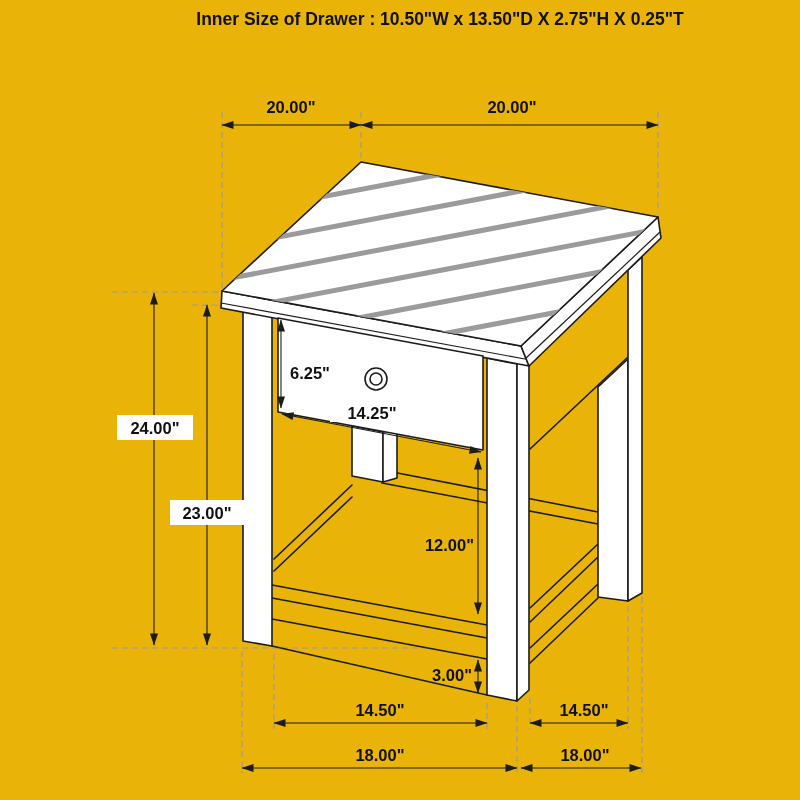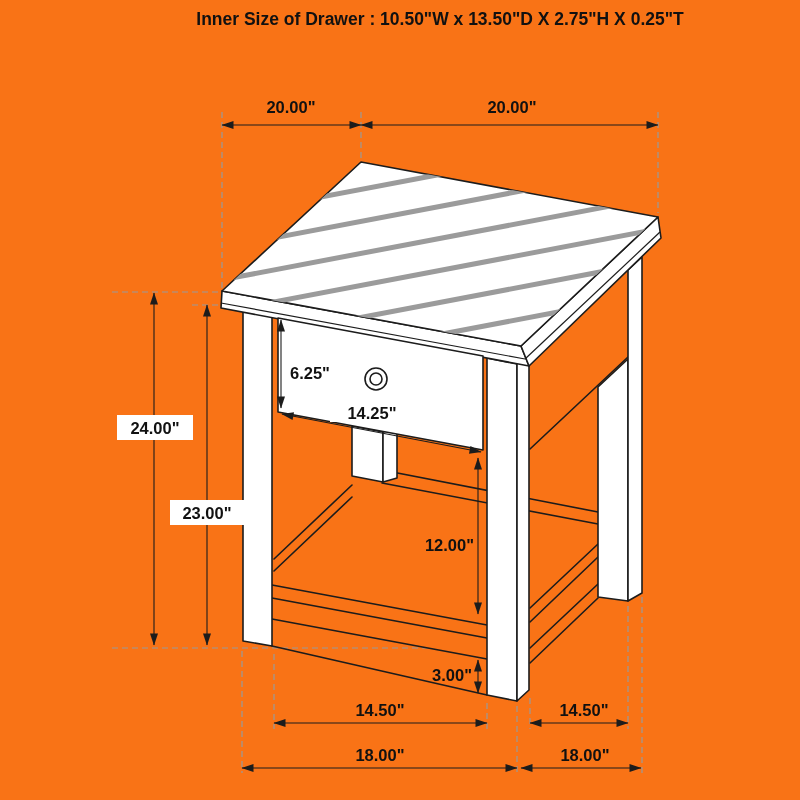--- a/index.html
+++ b/index.html
@@ -1,16 +1,16 @@
 <!DOCTYPE html>
 <html><head>
 <meta charset="utf-8">
 <style>
   html,body{margin:0;padding:0;background:#ffffff;}
-  .stage{width:800px;height:800px;position:relative;background:#f97316;overflow:hidden;}
+  .stage{width:800px;height:800px;position:relative;background:#eab308;overflow:hidden;}
   svg{display:block;}
   text{font-family:"Liberation Sans","DejaVu Sans",sans-serif;font-weight:bold;fill:#111;}
   .dimlabel{font-size:16.5px;}
   .titlelabel{font-size:17.5px;}
   .draw{stroke:#1c1c1c;stroke-width:1.6;fill:none;stroke-linejoin:round;stroke-linecap:round;}
   .drawfill{stroke:#1c1c1c;stroke-width:1.6;fill:#ffffff;stroke-linejoin:round;}
   .thin{stroke:#1c1c1c;stroke-width:1.2;fill:none;}
   .dim{stroke:#1c1c1c;stroke-width:1.1;fill:none;}
   .ext{stroke:#9a9a9a;stroke-width:1.2;fill:none;stroke-dasharray:6 4;}
   .plank{stroke:#9b9b9b;stroke-width:5;fill:none;}

